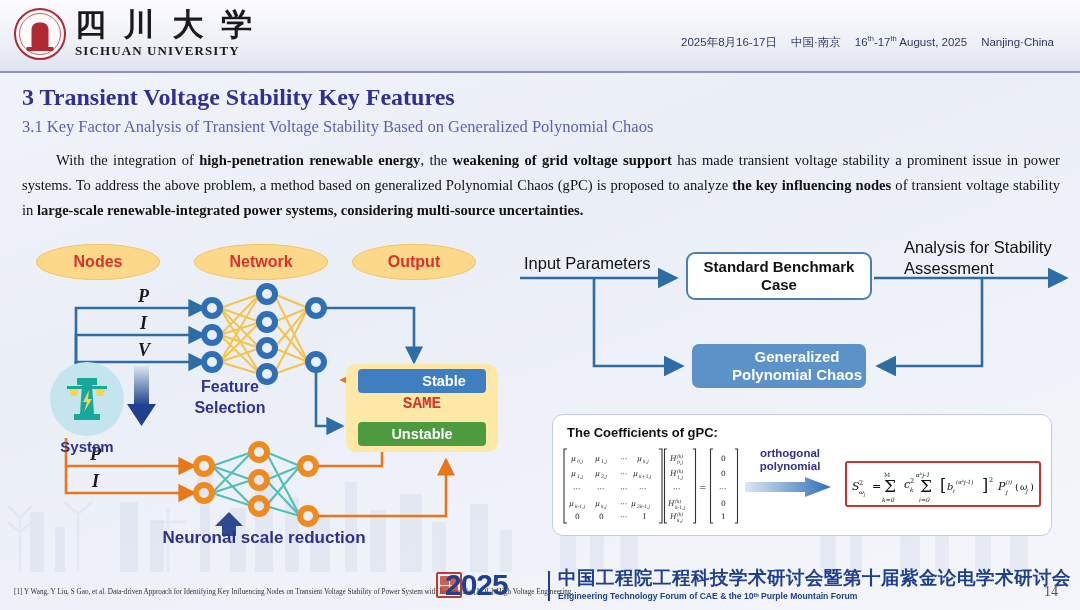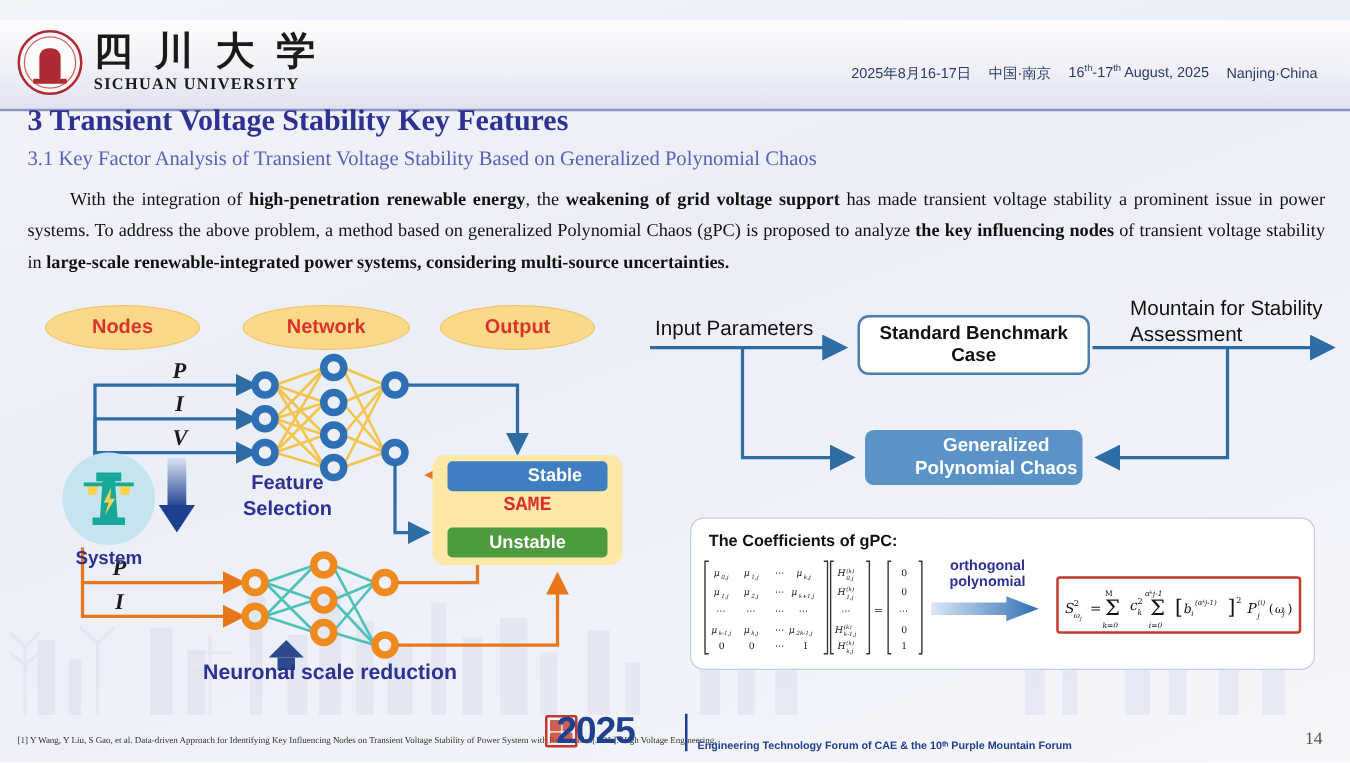--- a/index.html
+++ b/index.html
@@ -14,21 +14,20 @@
     width: 1080px; height: 610px;
     position: relative;
     background: linear-gradient(160deg,#f2f4fa 0%,#eaeef7 40%,#f5f6fb 100%);
   }
 
   
   .header {
     position: absolute; left: 0; top: 0; width: 1080px; height: 73px;
     background: linear-gradient(180deg,#fcfcfe 0%,#eef0f7 60%,#dfe3ef 100%);
     border-bottom: 2px solid #8d93c0;
-    margin-top: 16px;
   }
   .logo-wrap { position: absolute; left: 14px; top: 8px; display: flex; align-items: center; gap: 9px; }
   .seal {
     width: 52px; height: 52px; border-radius: 50%;
     border: 2px solid #b02a33; position: relative;
     background: #fdfafa;
   }
   .seal::before {
     content: ""; position: absolute; left: 50%; top: 50%;
     transform: translate(-50%,-46%);
@@ -461,21 +460,21 @@
       <g stroke="#2e6ca4" stroke-width="2.6" fill="none">
         <path d="M4 46 L160 46" marker-end="url(#rb)"></path>
         <path d="M78 46 L78 134 L166 134" marker-end="url(#rb)"></path>
         <path d="M358 46 L550 46" marker-end="url(#rb)"></path>
         <path d="M466 46 L466 134 L362 134" marker-end="url(#rb)"></path>
       </g>
     </svg>
 
     <div class="lbl-inparam">Input Parameters</div>
     <div class="box-bench">Standard Benchmark Case</div>
-    <div class="lbl-metrics">Mountain for Stability Assessment</div>
+    <div class="lbl-metrics">Analysis for Stability Assessment</div>
     <div class="box-gpc">Generalized Polynomial Chaos</div>
 
     <div class="math-card">
       <div class="math-h mh-left">The Coefficients of gPC:</div>
 
       <svg class="matrix-eq" viewBox="0 0 180 82">
         <g stroke="#333" stroke-width="1.1" fill="none">
           <path d="M4 4 L1 4 L1 78 L4 78"></path>
             <path d="M96 4 L99 4 L99 78 L96 78"></path>
           <path d="M104 4 L101.5 4 L101.5 78 L104 78"></path>
@@ -594,17 +593,18 @@
 
   <div class="footer-band">
     <div class="foot-seal">
       <i></i>
         <i></i>
         <i></i>
         <i></i>
     </div>
     <div class="foot-year">2025</div>
     <div class="foot-div"></div>
+    <div class="foot-cn">中国工程院工程科技学术研讨会暨第十届紫金论电学术研讨会</div>
     <div class="foot-en">Engineering Technology Forum of CAE &amp; the 10ᵗʰ Purple Mountain Forum</div>
     <div class="page-num">14</div>
   </div>
 
 </div>
 
 </body></html>

